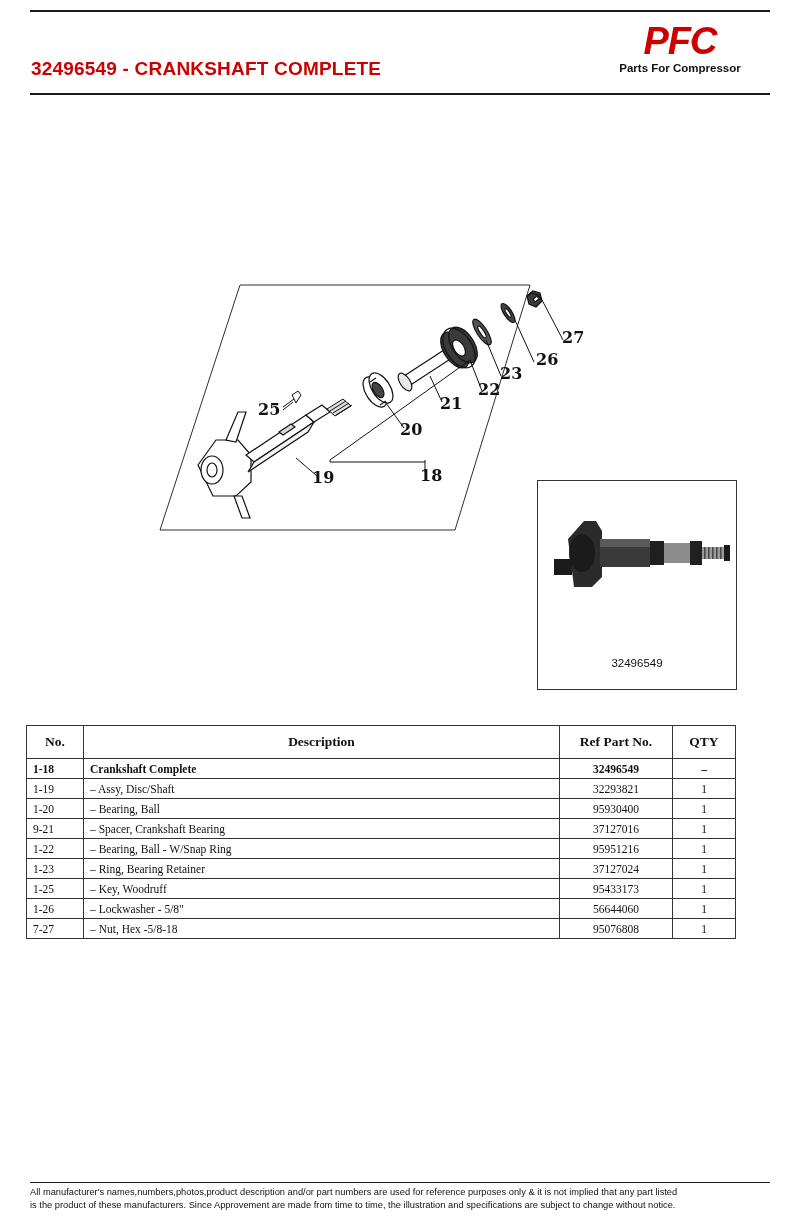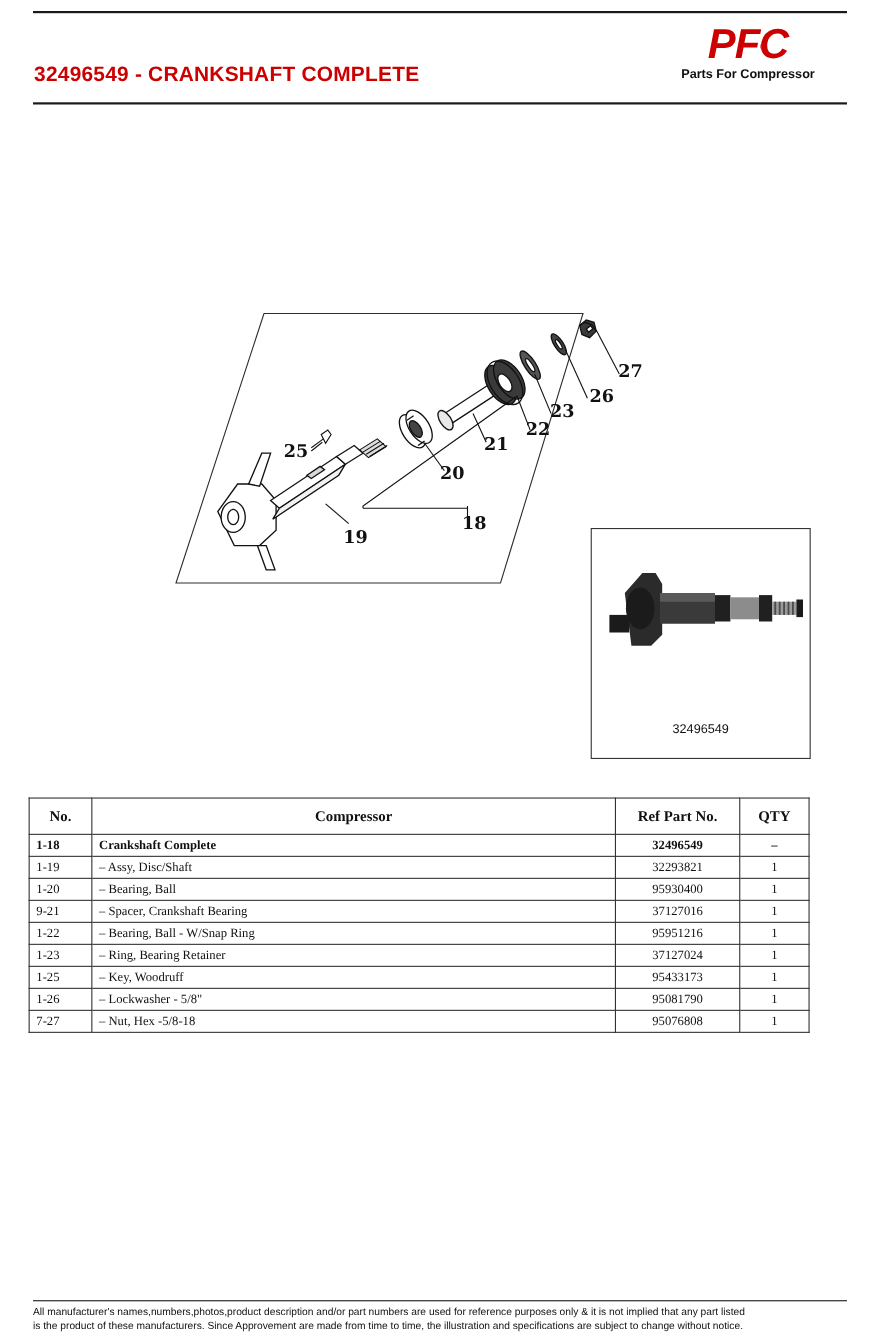--- a/index.html
+++ b/index.html
@@ -276,21 +276,21 @@
     </g>
   </svg>
 
   <div class="callout" style="left:532px;top:218px;">27</div>
   <div class="callout" style="left:506px;top:240px;">26</div>
   <div class="callout" style="left:470px;top:254px;">23</div>
   <div class="callout" style="left:448px;top:270px;">22</div>
   <div class="callout" style="left:410px;top:284px;">21</div>
   <div class="callout" style="left:370px;top:310px;">20</div>
   <div class="callout" style="left:228px;top:290px;">25</div>
-  <div class="callout" style="left:282px;top:369px;text-align:center;">19</div>
+  <div class="callout" style="left:282px;top:358px;text-align:center;">19</div>
   <div class="callout" style="left:390px;top:356px;">18</div>
 </div>
 
 <div class="photo-box">
   <svg width="196" height="160" viewBox="0 0 196 160">
 
     <path d="M30,58 L46,40 L58,40 L64,50 L64,96 L54,106 L36,106 Z" fill="#2b2b2b"></path>
     <ellipse cx="44" cy="72" rx="13" ry="19" fill="#1b1b1b"></ellipse>
     <rect x="16" y="78" width="18" height="16" fill="#1b1b1b"></rect>
 
@@ -311,21 +311,21 @@
     </g>
     <rect x="186" y="64" width="6" height="16" fill="#1b1b1b"></rect>
   </svg>
   <div class="photo-caption">32496549</div>
 </div>
 
 <table class="parts-table">
   <thead>
     <tr>
       <th class="col-no">No.</th>
-      <th class="col-desc">Compressor</th>
+      <th class="col-desc">Description</th>
       <th class="col-ref">Ref Part No.</th>
       <th class="col-qty">QTY</th>
     </tr>
   </thead>
   <tbody>
     <tr class="row-head">
       <td class="col-no">1-18</td>
       <td class="col-desc">Crankshaft Complete</td>
       <td class="col-ref">32496549</td>
       <td class="col-qty">–</td>
@@ -362,21 +362,21 @@
     </tr>
     <tr>
       <td class="col-no">1-25</td>
       <td class="col-desc">– Key, Woodruff</td>
       <td class="col-ref">95433173</td>
       <td class="col-qty">1</td>
     </tr>
     <tr>
       <td class="col-no">1-26</td>
       <td class="col-desc">– Lockwasher - 5/8"</td>
-      <td class="col-ref">95081790</td>
+      <td class="col-ref">56644060</td>
       <td class="col-qty">1</td>
     </tr>
     <tr>
       <td class="col-no">7-27</td>
       <td class="col-desc">– Nut, Hex -5/8-18</td>
       <td class="col-ref">95076808</td>
       <td class="col-qty">1</td>
     </tr>
   </tbody>
 </table>

